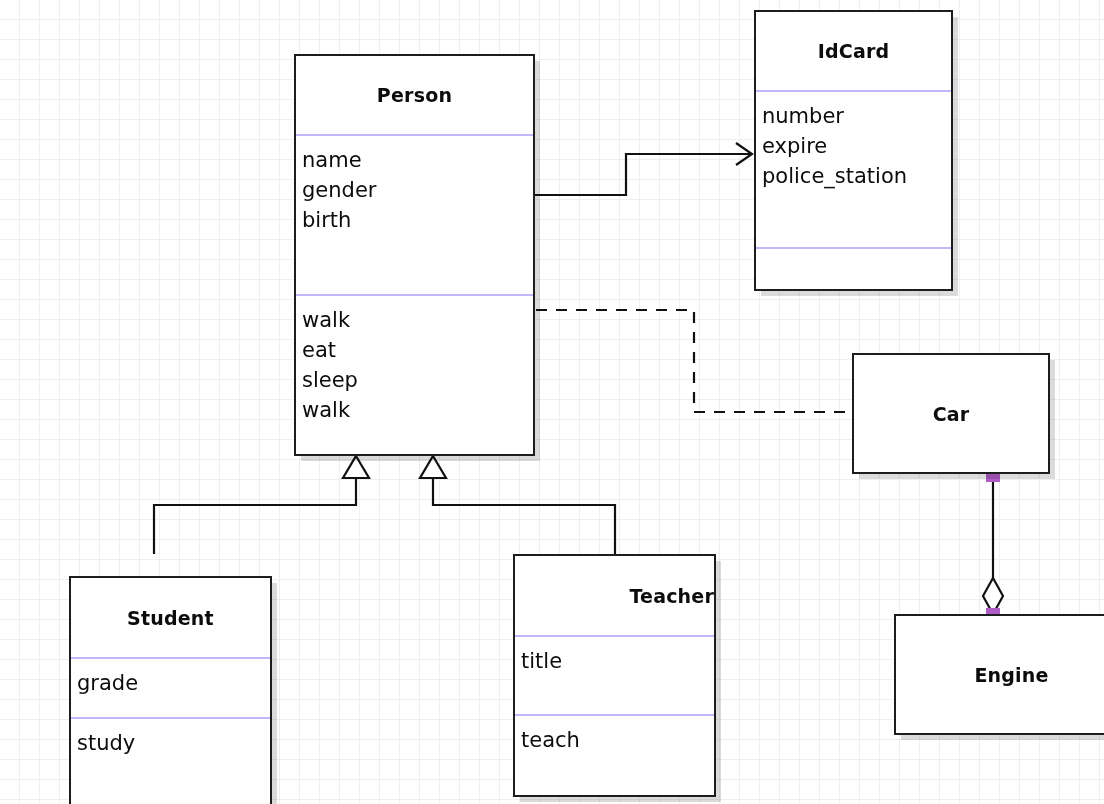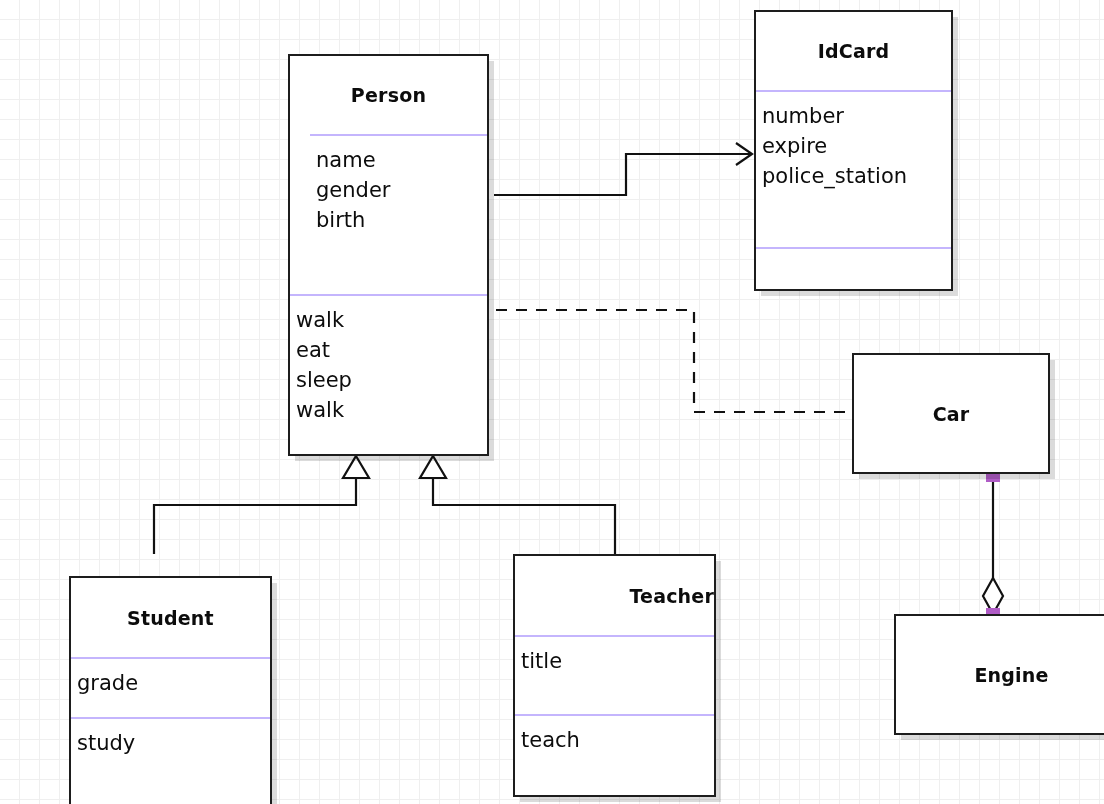--- a/index.html
+++ b/index.html
@@ -139,25 +139,25 @@
     </g>
 
     <g>
       <path class="edge-solid" d="M 993 474 L 993 614"></path>
       <path class="head-diamond" d="M 993 578 L 1003 596 L 993 614 L 983 596 Z"></path>
       <rect class="endpoint-handle" x="986" y="468" width="14" height="14" fill="#b05cc6"></rect>
       <rect class="endpoint-handle" x="986" y="608" width="14" height="14" fill="#b05cc6"></rect>
     </g>
   </svg>
 
-  <div class="uml-class" style="left:288px; top:54px; width:201px; height:402px;">
+  <div class="uml-class" style="left:294px; top:54px; width:241px; height:402px;">
     <div class="compartment cmp-title" style="height:78px;">
       <span class="class-name">Person</span>
     </div>
-    <div class="compartment cmp-list" style="height:160px;margin-left:20px;">
+    <div class="compartment cmp-list" style="height:160px;">
       <div class="member">name</div>
       <div class="member">gender</div>
       <div class="member">birth</div>
     </div>
     <div class="compartment cmp-list" style="height:162px;">
       <div class="member">walk</div>
       <div class="member">eat</div>
       <div class="member">sleep</div>
       <div class="member">walk</div>
     </div>

